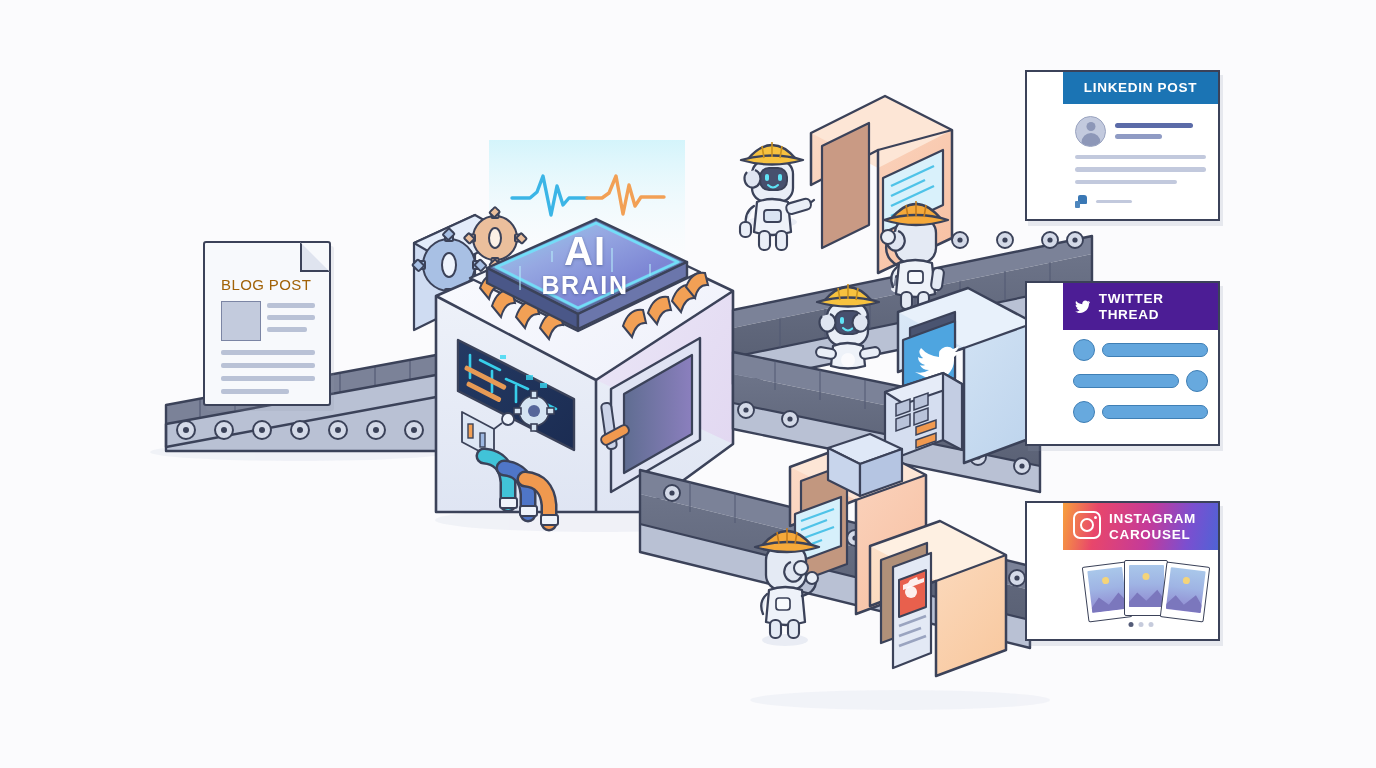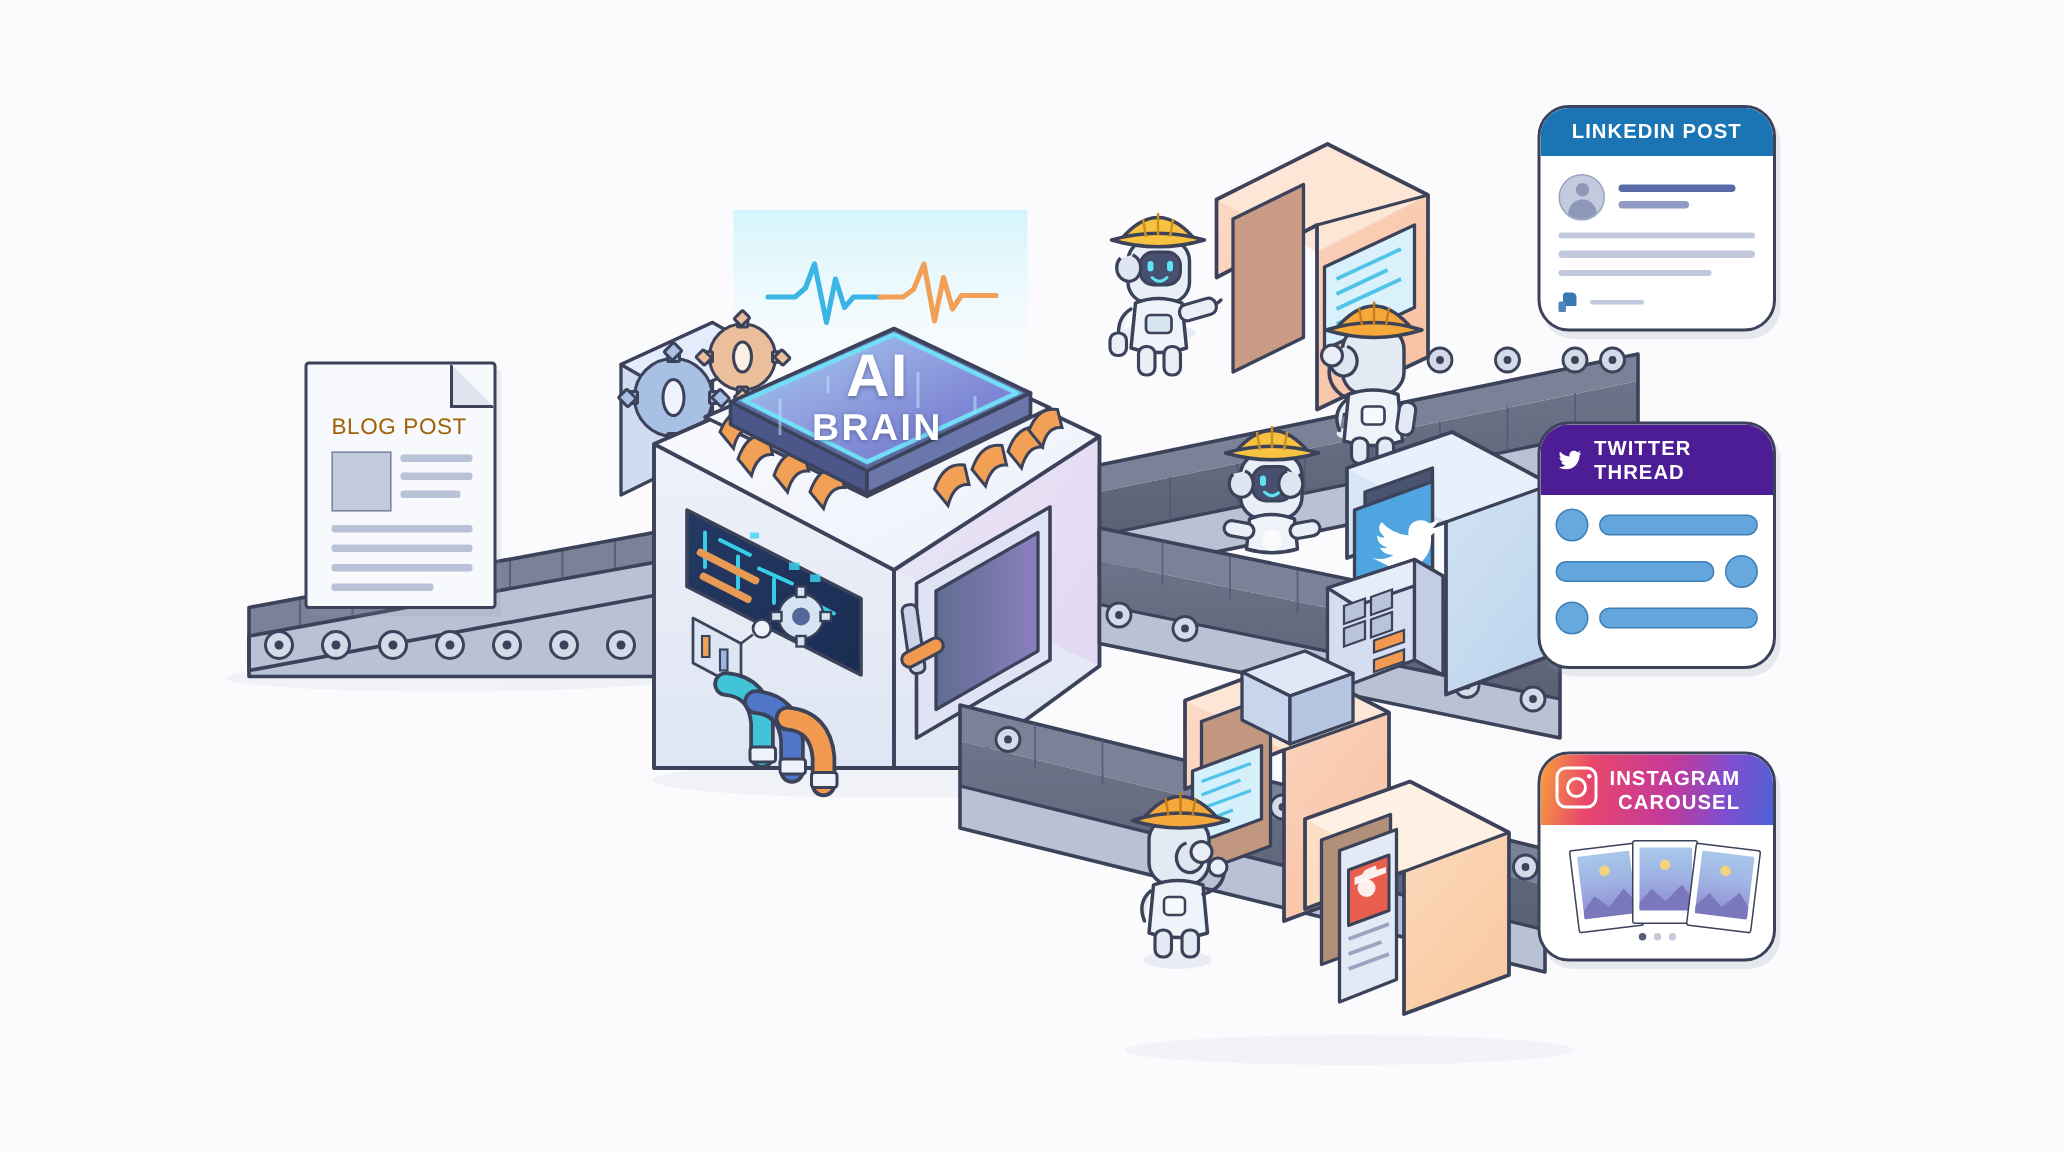--- a/index.html
+++ b/index.html
@@ -9,25 +9,26 @@
     background:#fbfbfd;
     font-family:"Liberation Sans", sans-serif;
     position:relative;
   }
   #stage{position:absolute;left:0;top:0;width:1376px;height:768px;}
   #stage svg{display:block;width:1376px;height:768px;}
 
   
   .card{
     position:absolute;
-    border-radius:21px;
+    border-radius:0;
     background:#ffffff;
     border:2px solid #3b4259;
     box-shadow:3px 5px 0 rgba(140,148,170,.18);
     overflow:hidden;
+    padding-left:36px;
   }
   .card-head{
     display:flex;align-items:center;gap:8px;
     padding:8px 12px;
     color:#ffffff;
     font-size:13.5px;font-weight:bold;letter-spacing:.7px;
     line-height:1.15;
   }
   .card-head .hd-label{white-space:pre-line;}
   .card-body{padding:10px 12px;}
@@ -59,21 +60,21 @@
   .tw-row{display:flex;align-items:center;gap:7px;margin-bottom:9px;}
   .tw-row.rev{flex-direction:row-reverse;}
   .tw-dot{width:20px;height:20px;border-radius:50%;background:#67a9de;
     border:1.5px solid #3f7fb5;flex:0 0 auto;}
   .tw-bub{flex:1;background:#63a6dd;border:1.5px solid #3f7fb5;border-radius:7px;padding:6px 7px;}
   .tw-bub .bl{height:3.5px;border-radius:2px;background:#c9e2f5;}
   .tw-bub .bl+.bl{margin-top:5px;width:72%;}
   #card-twitter .card-body{padding:9px 10px;}
 
   
-  #card-instagram{left:1025px;top:501px;width:155px;height:136px;text-align:right;}
+  #card-instagram{left:1025px;top:501px;width:155px;height:136px;}
   #card-instagram .card-head{
     background:linear-gradient(100deg,#f7a03c 0%,#e8466b 22%,#c43a9a 55%,#7b4fd0 80%,#4f63d6 100%);
     align-items:flex-start;padding:8px 10px;}
   .ig-glyph{width:24px;height:24px;border:2.2px solid #fff;border-radius:7px;position:relative;flex:0 0 auto;}
   .ig-glyph::before{content:"";position:absolute;left:50%;top:50%;width:10px;height:10px;
     border:2.2px solid #fff;border-radius:50%;transform:translate(-50%,-50%);}
   .ig-glyph::after{content:"";position:absolute;right:2.5px;top:2.5px;width:3px;height:3px;
     border-radius:50%;background:#fff;}
   .ig-strip{display:flex;justify-content:center;align-items:flex-end;gap:-6px;margin-top:4px;height:66px;position:relative;}
   .polaroid{width:44px;height:56px;background:#fff;border:1.6px solid #3b4259;border-radius:2px;

